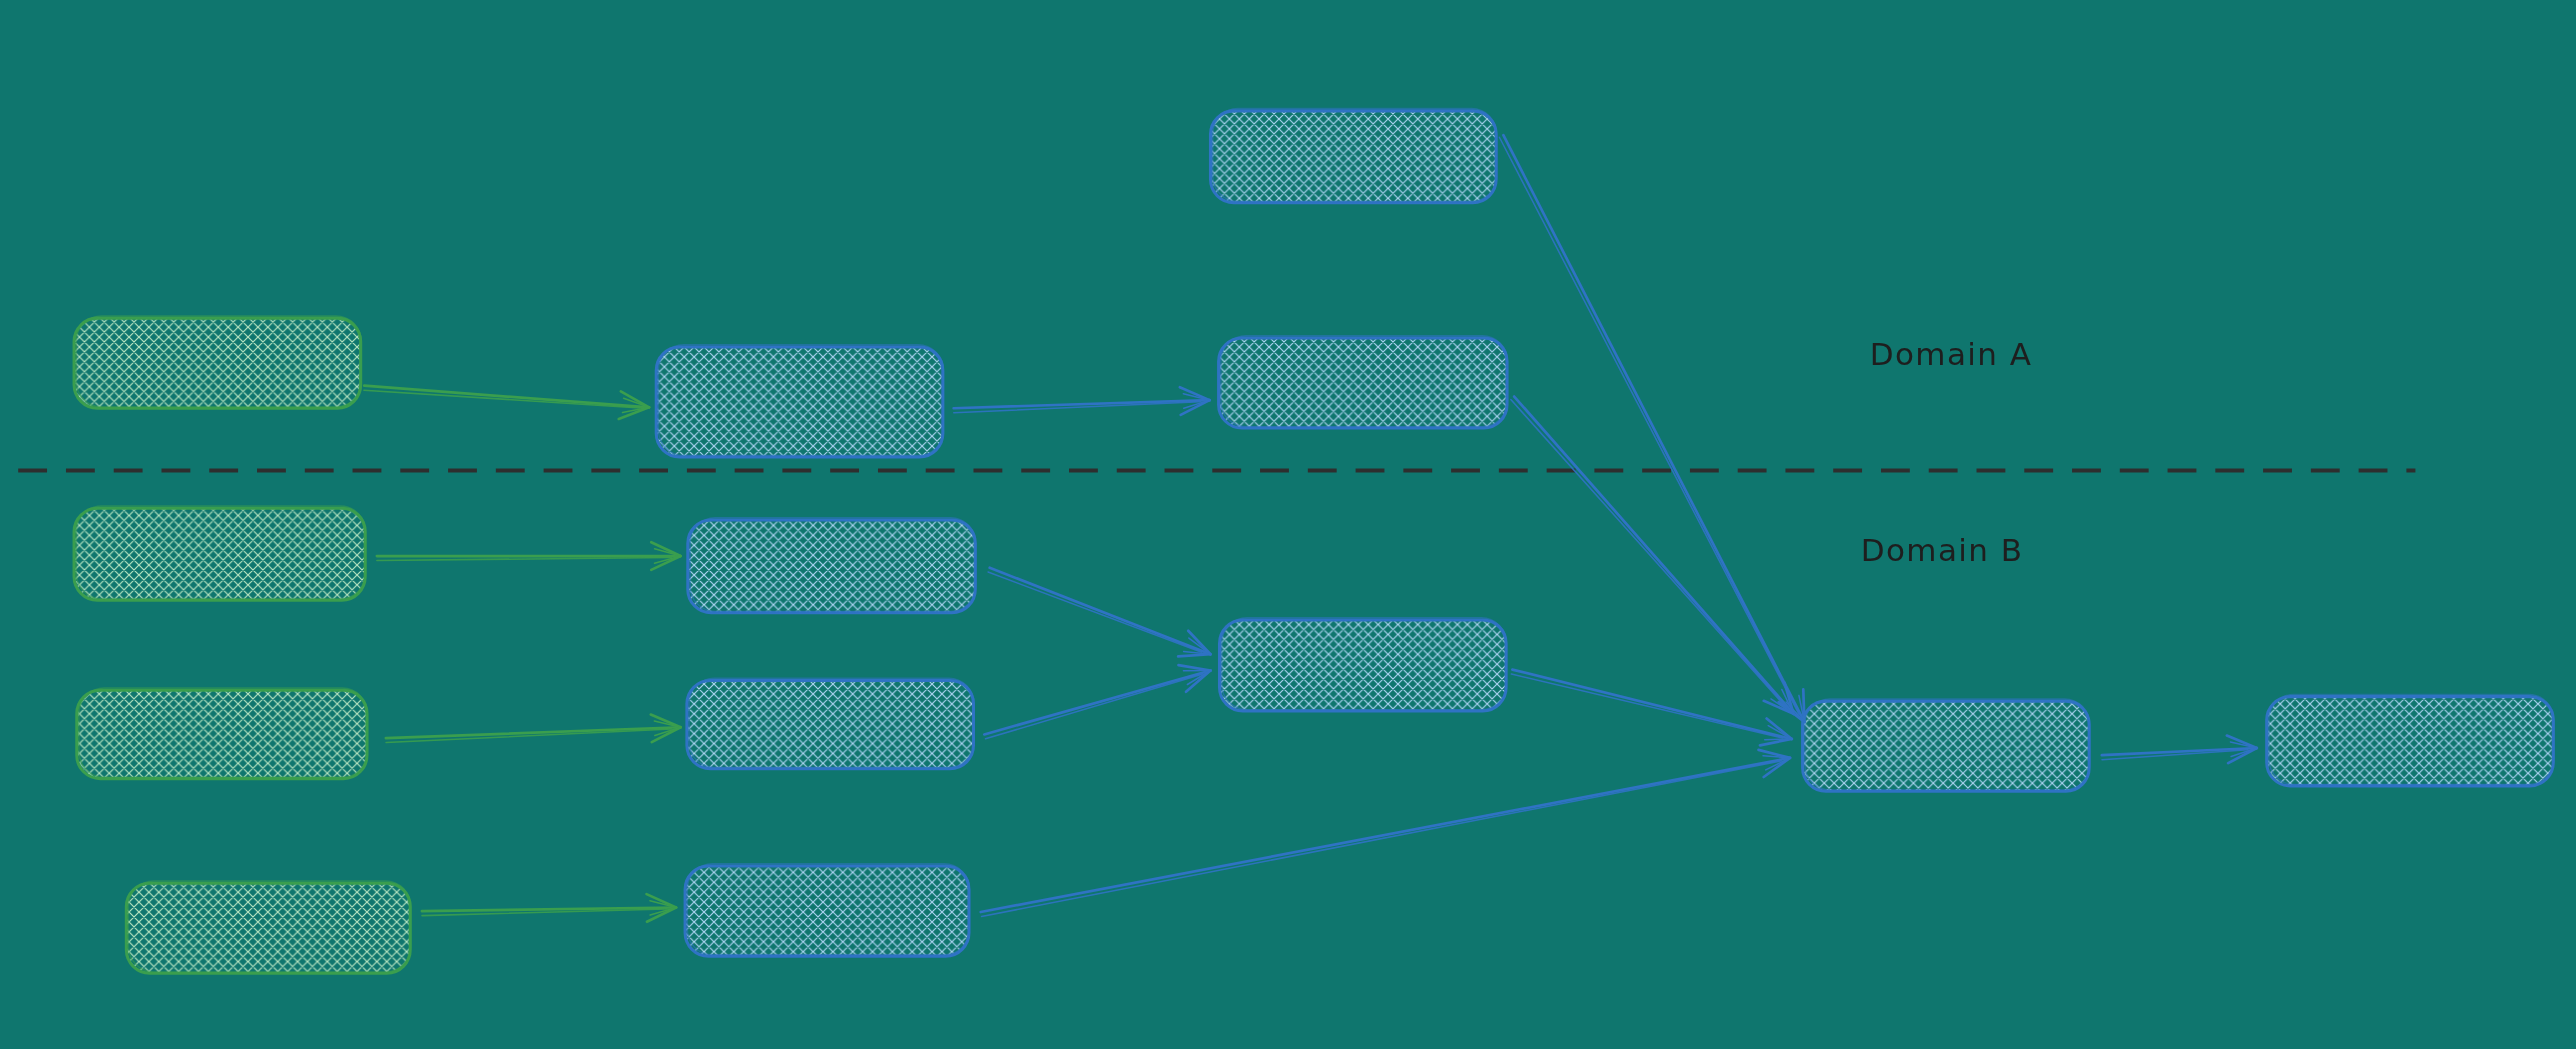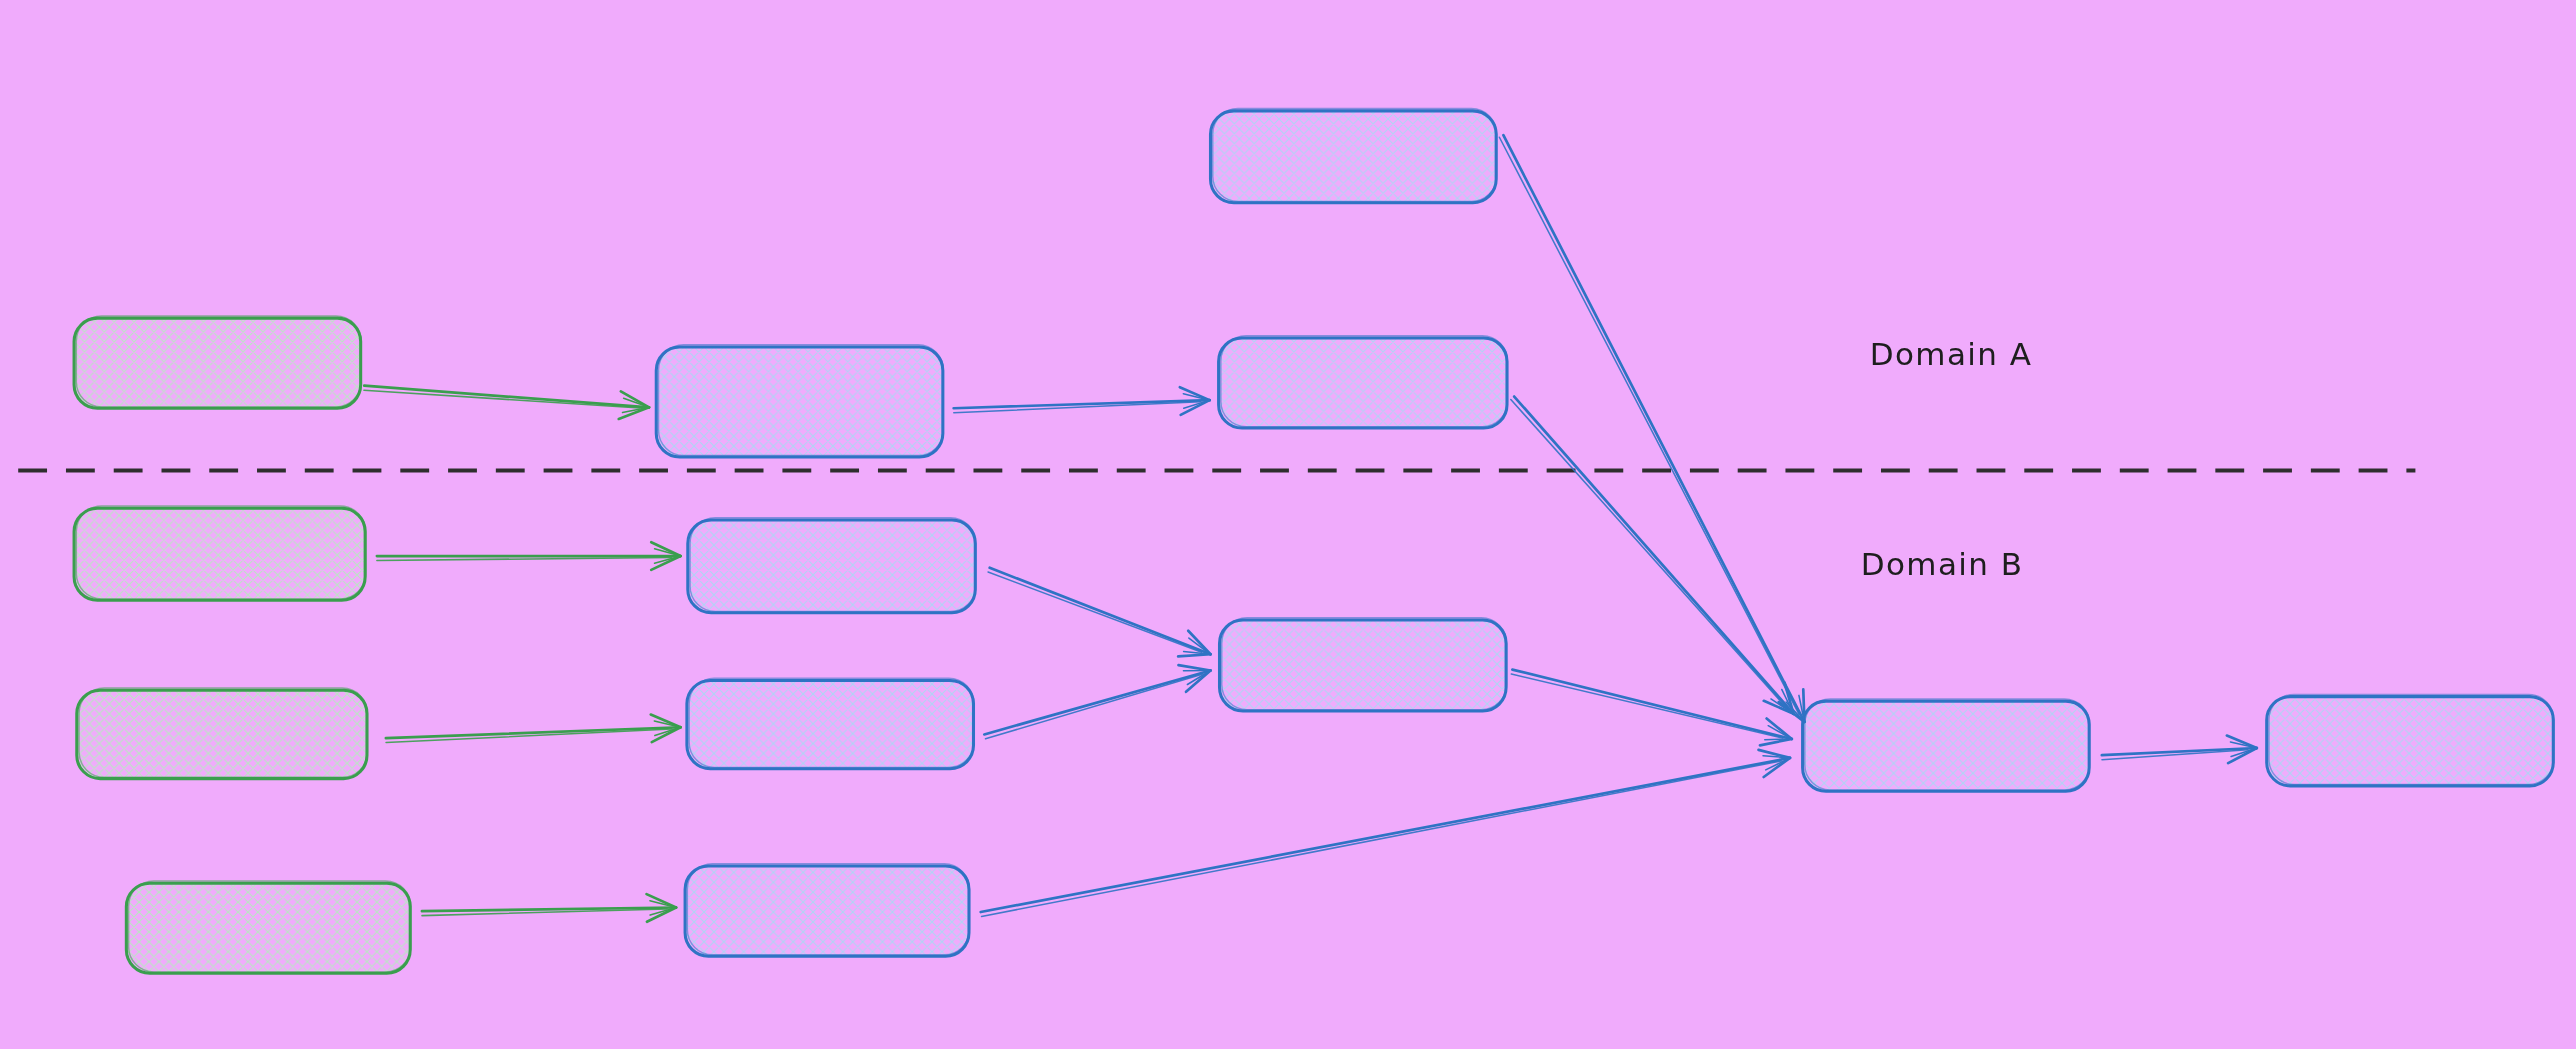--- a/index.html
+++ b/index.html
@@ -5,21 +5,21 @@
   html,body{
     margin:0;
     padding:0;
     background:#ffffff;
     font-family:"DejaVu Sans","Liberation Sans",sans-serif;
   }
   .stage{
     position:relative;
     width:2576px;
     height:1049px;
-    background:#f0abfc;
+    background:#0f766e;
     overflow:hidden;
   }
   .stage svg{
     position:absolute;
     left:0;
     top:0;
     display:block;
   }
   .domain-label{
     position:absolute;
@@ -189,15 +189,15 @@
       <g stroke="#2f73c4" fill="none" stroke-linecap="round">
         <line x1="2332" y1="838" x2="2504" y2="830" stroke-width="3"></line>
         <line x1="2332.2323069967624" y1="842.9946004303903" x2="2494.0804912382478" y2="831.9629941226418" stroke-width="1.7" opacity="0.9"></line>
         <line x1="2504" y1="830" x2="2470.7516832959827" y2="816.1960354843484" stroke-width="3"></line>
         <line x1="2504" y1="830" x2="2472.1765448342044" y2="846.830558556108" stroke-width="3"></line>
         <line x1="2504" y1="830" x2="2474.746315323284" y2="823.3500426441022" stroke-width="1.7"></line>
         <line x1="2504" y1="830" x2="2475.4898782712753" y2="839.3366460259183" stroke-width="1.7"></line>
       </g>
     </svg>
   <div class="domain-label" style="left: 1951px; top: 354px; color: rgb(30, 30, 30);">Domain A</div>
-  <div class="domain-label" style="left: 1942px; top: 564px; color: rgb(30, 30, 30);">Domain B</div>
+  <div class="domain-label" style="left: 1942px; top: 550px; color: rgb(30, 30, 30);">Domain B</div>
 </div>
 
 
 </body></html>

